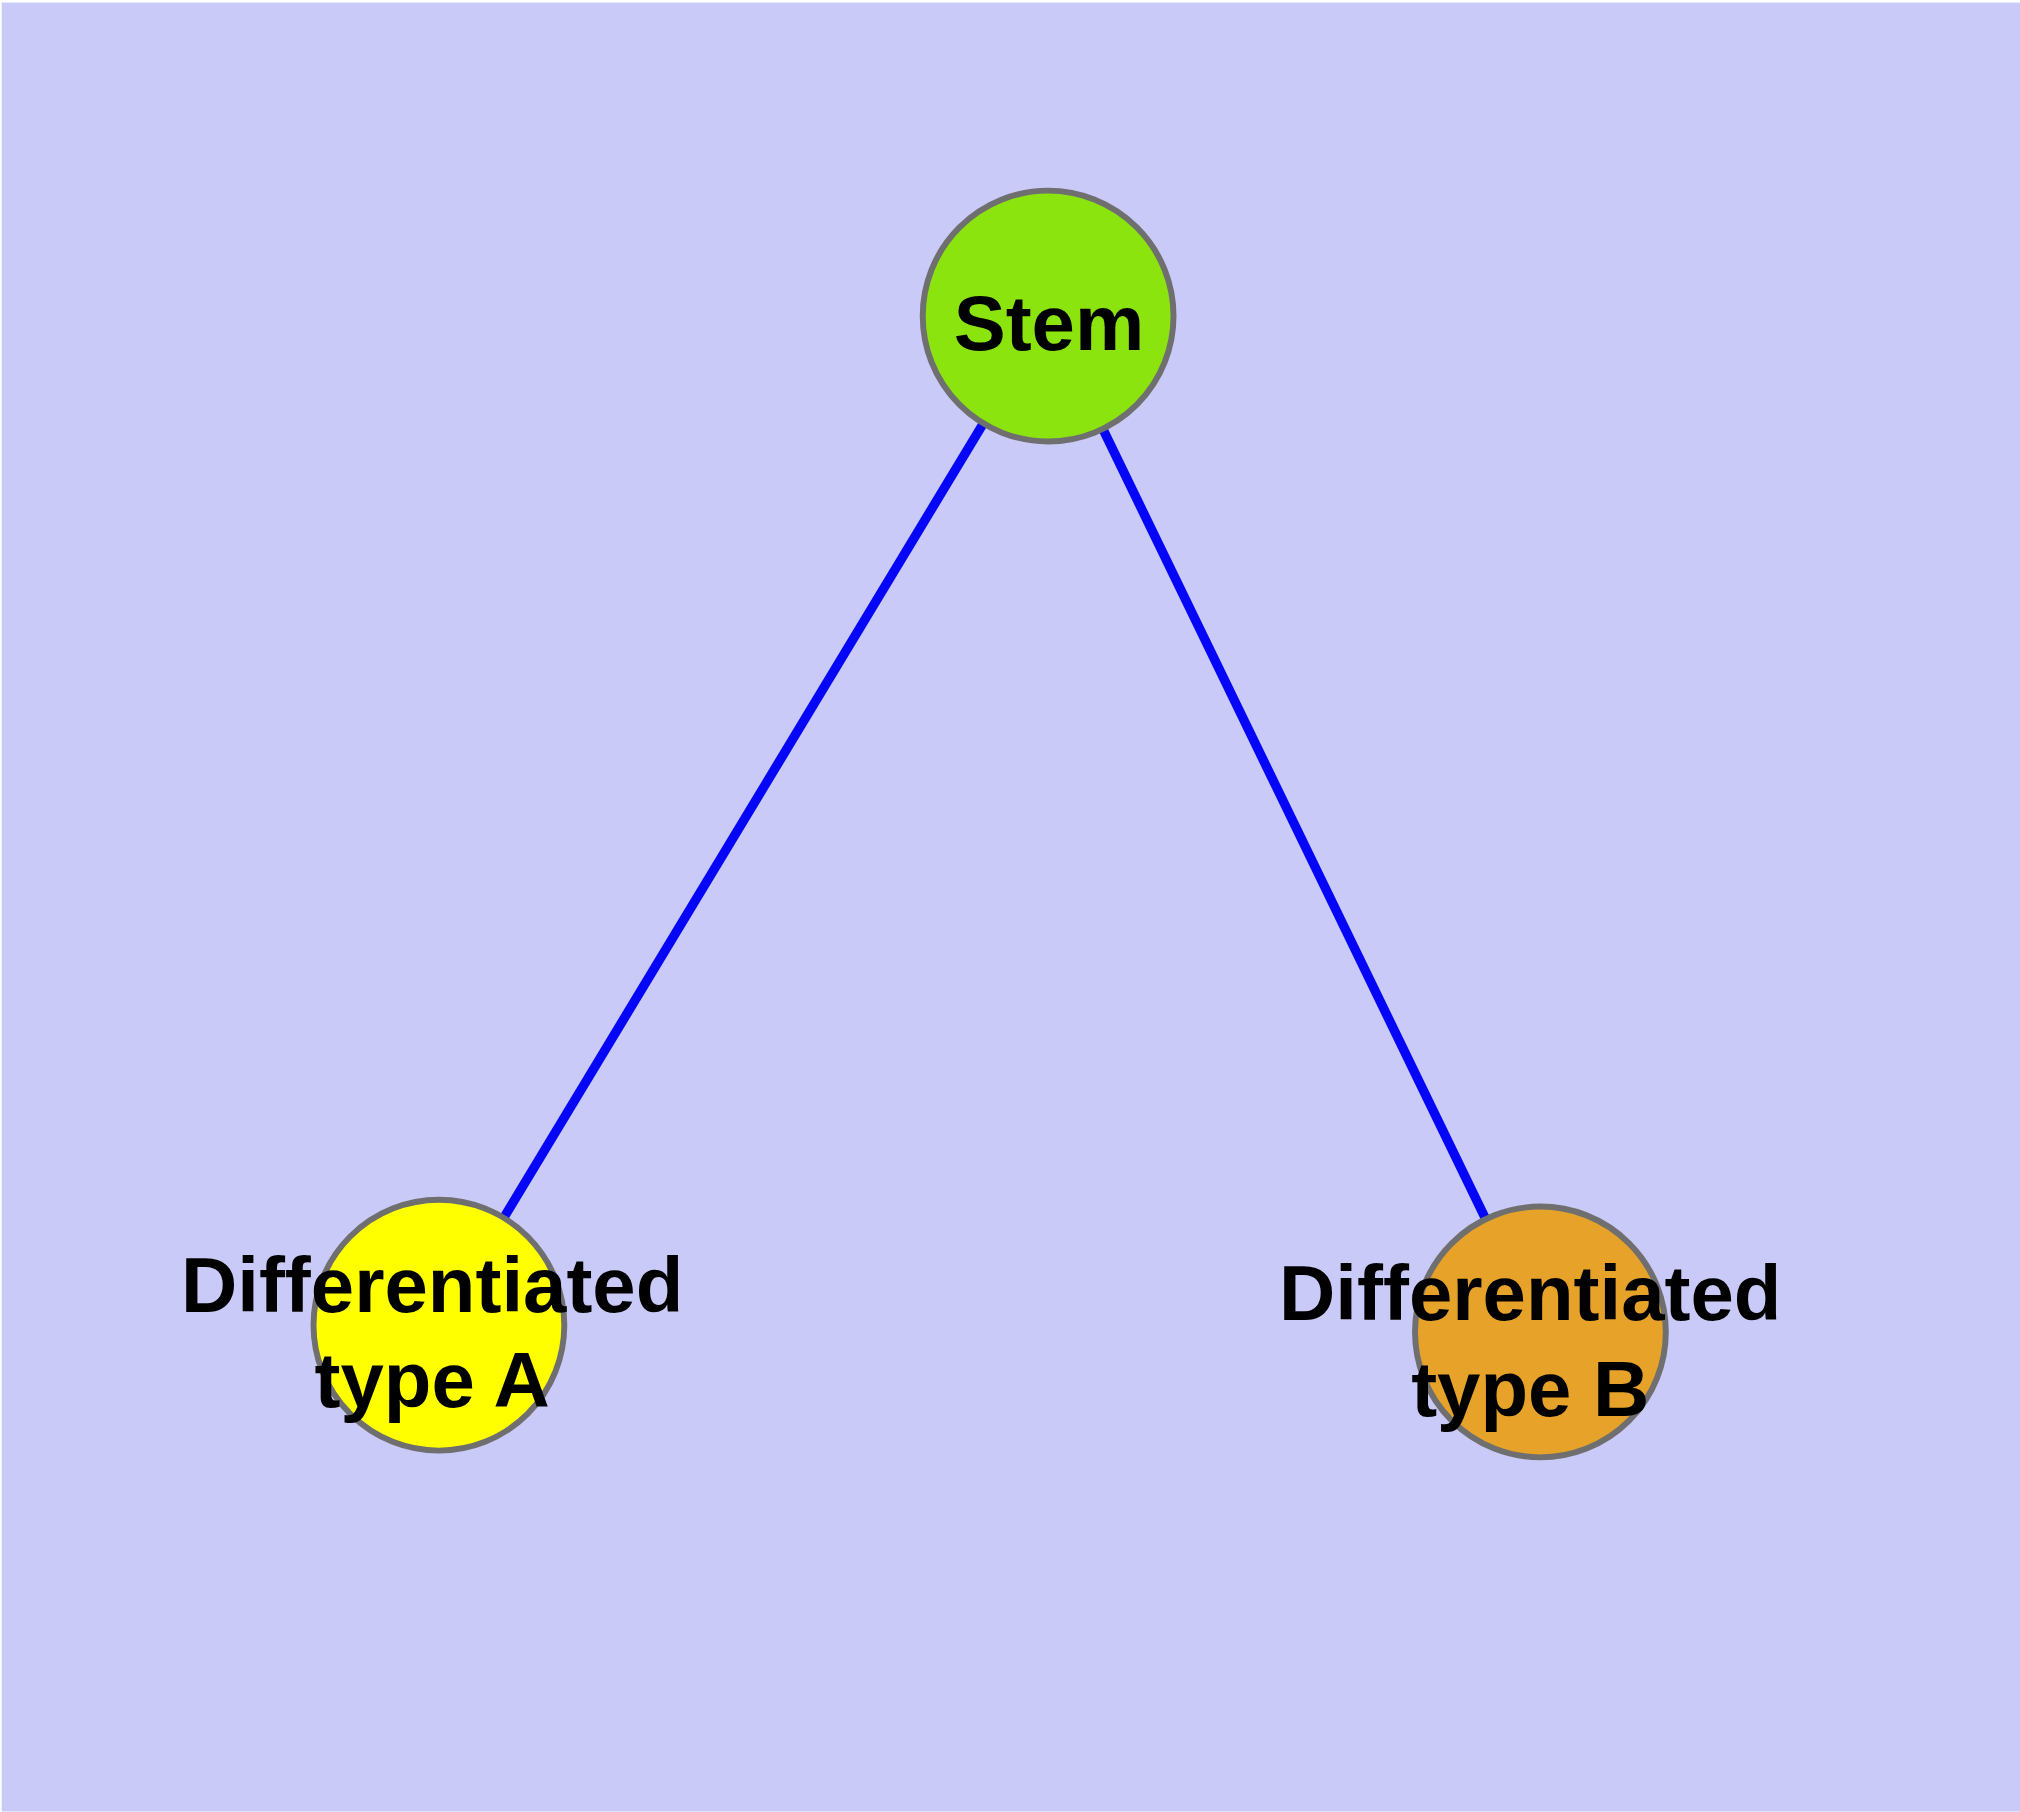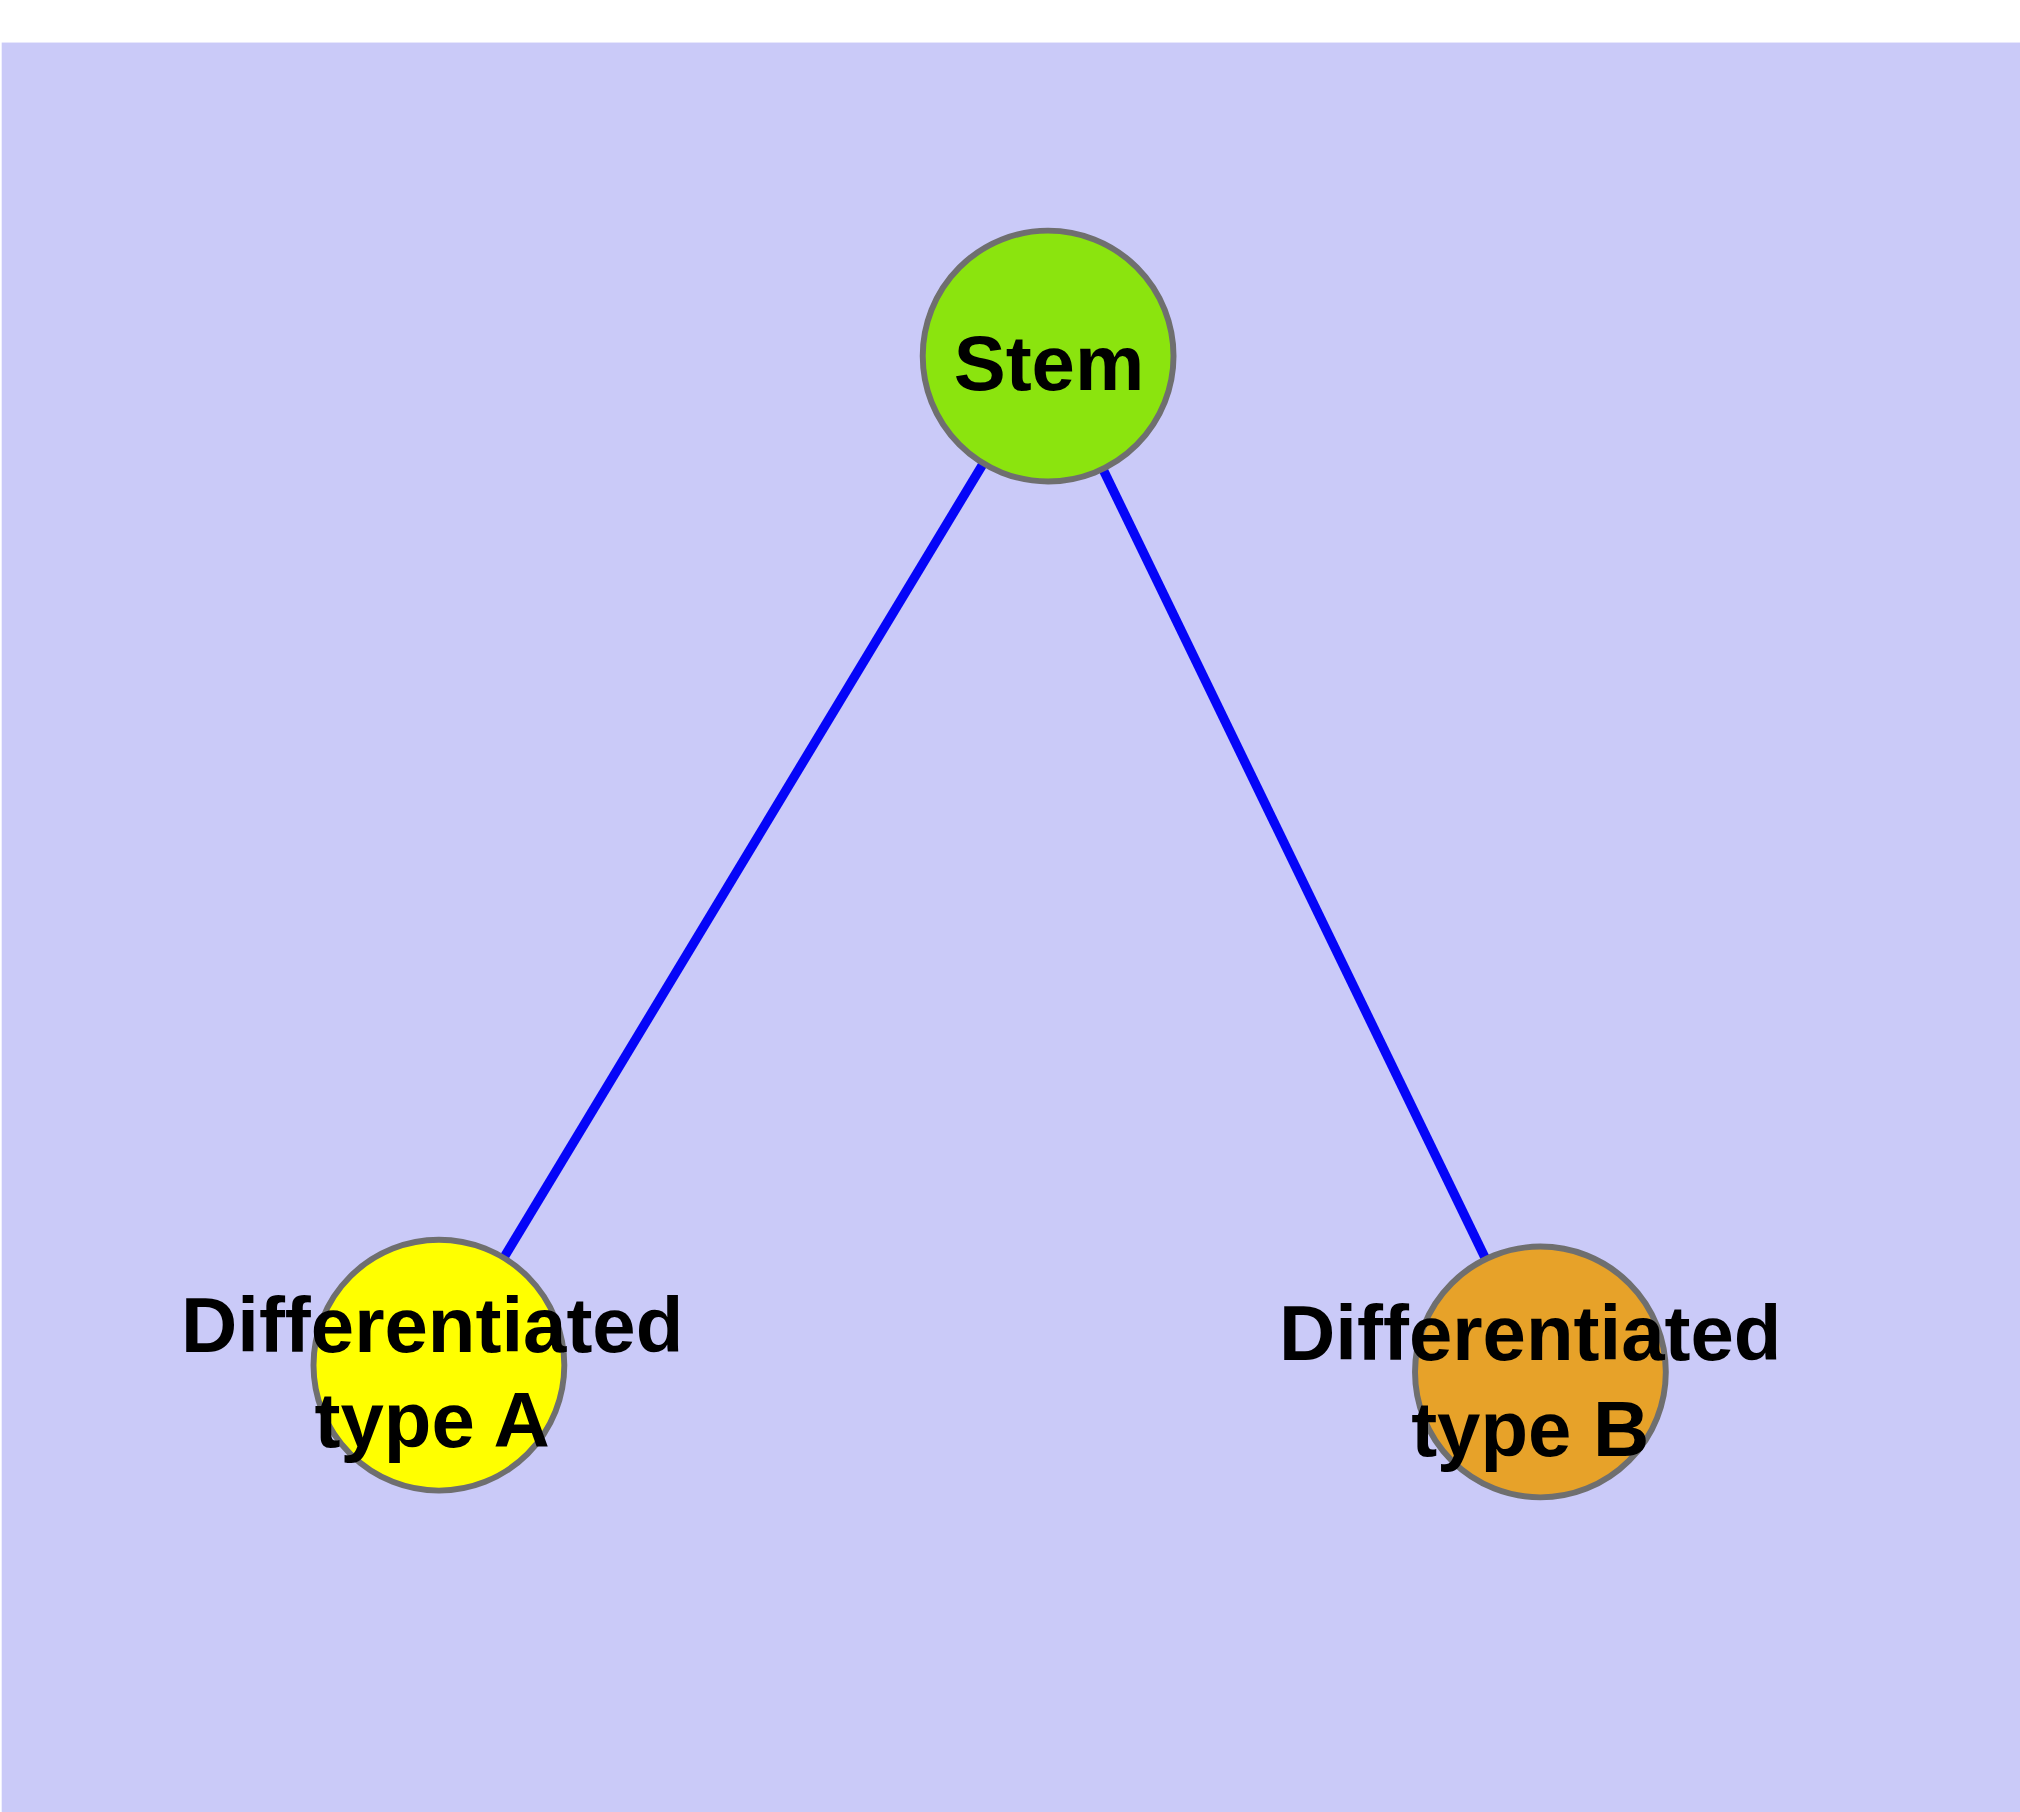--- a/index.html
+++ b/index.html
@@ -8,21 +8,20 @@
     background: #FFFFFF;
     width: 100%;
     height: 100%;
     font-family: "Liberation Sans", sans-serif;
   }
   .figure-wrap {
     width: 2021px;
     height: 1687px;
     max-width: 100vw;
     position: relative;
-    margin-top: 40px;
   }
   svg {
     display: block;
     width: 100%;
     height: auto;
   }
   .node-label {
     font-family: "Liberation Sans", "DejaVu Sans", sans-serif;
     font-weight: 700;
     font-size: 92px;

